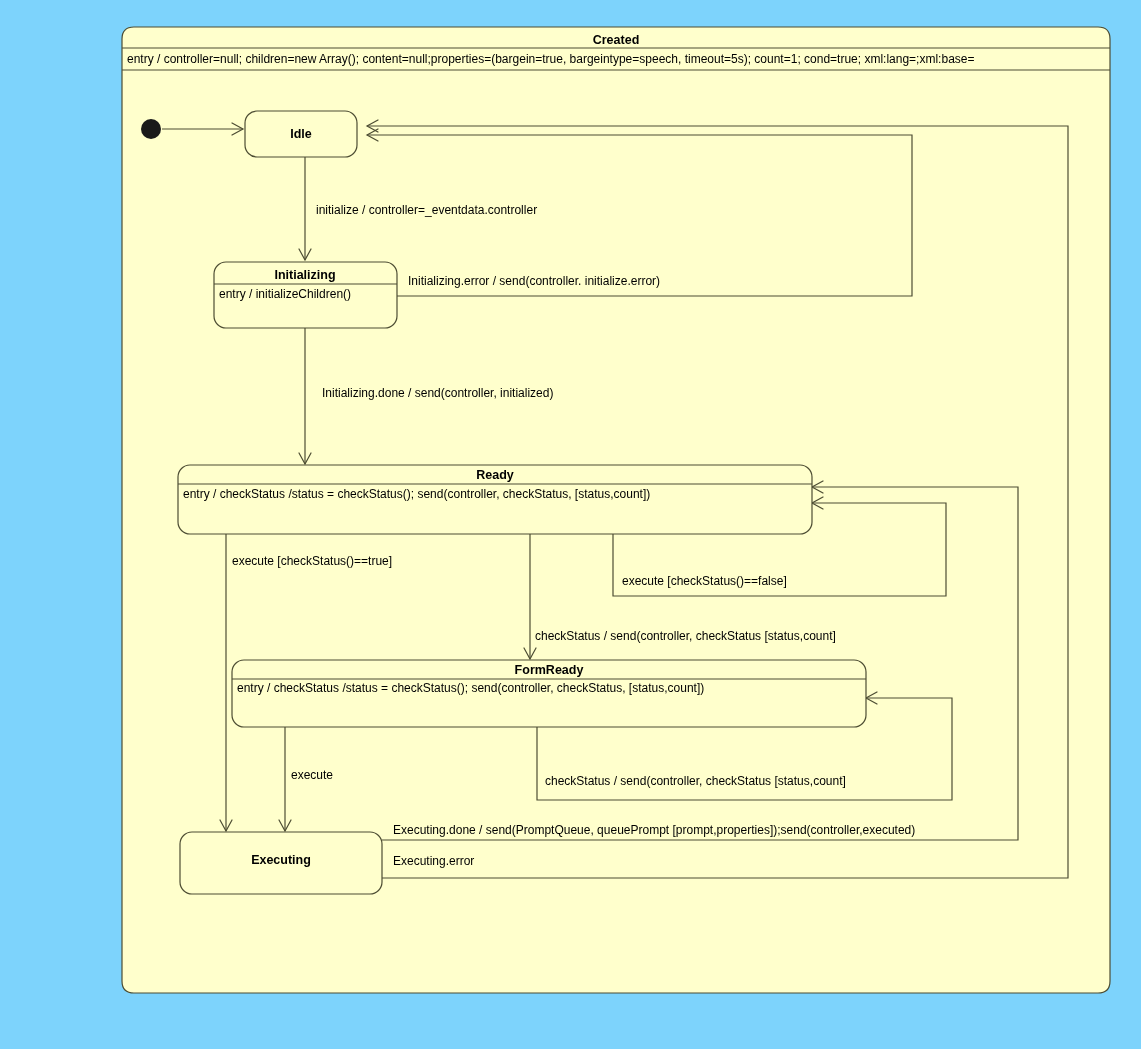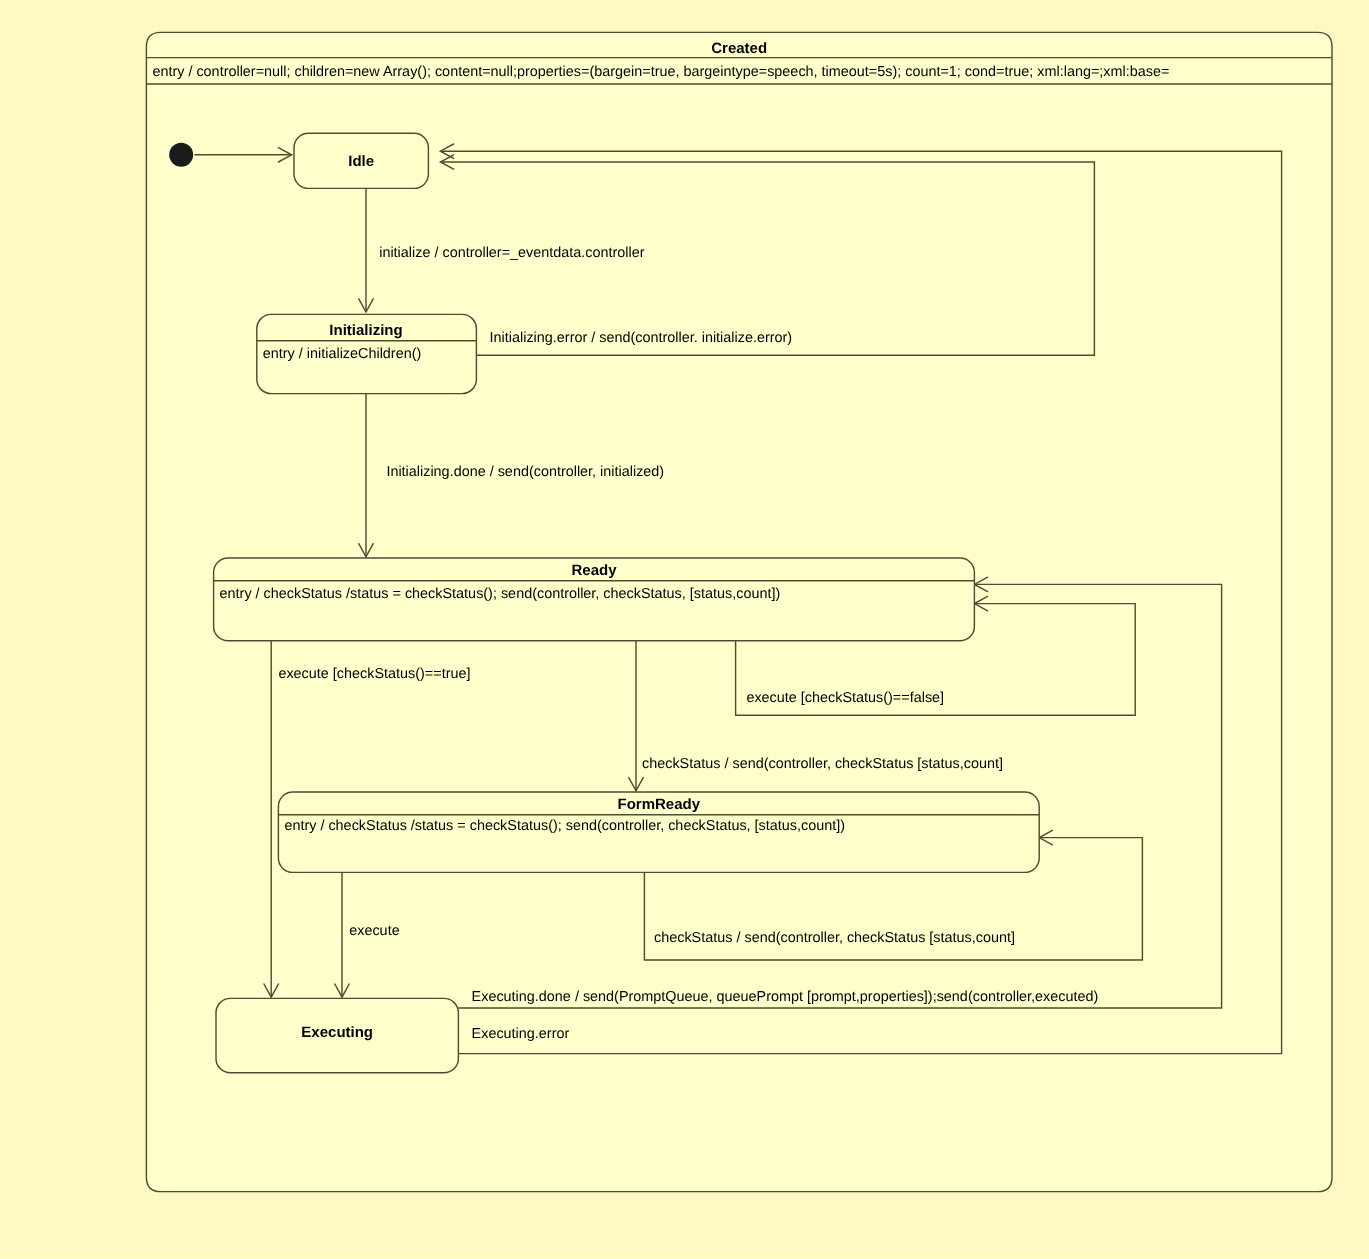--- a/index.html
+++ b/index.html
@@ -10,21 +10,21 @@
   body {
     width: 1141px;
     height: 1049px;
     font-family: "Liberation Sans", sans-serif;
     overflow: hidden;
   }
   #canvas {
     position: relative;
     width: 1141px;
     height: 1049px;
-    background: #fef9c3;
+    background: #7dd3fc;
   }
   svg.diagram {
     position: absolute;
     left: 0;
     top: 0;
     width: 1141px;
     height: 1049px;
   }
   .state-fill { fill: #ffffcc; }
   .state-stroke {

